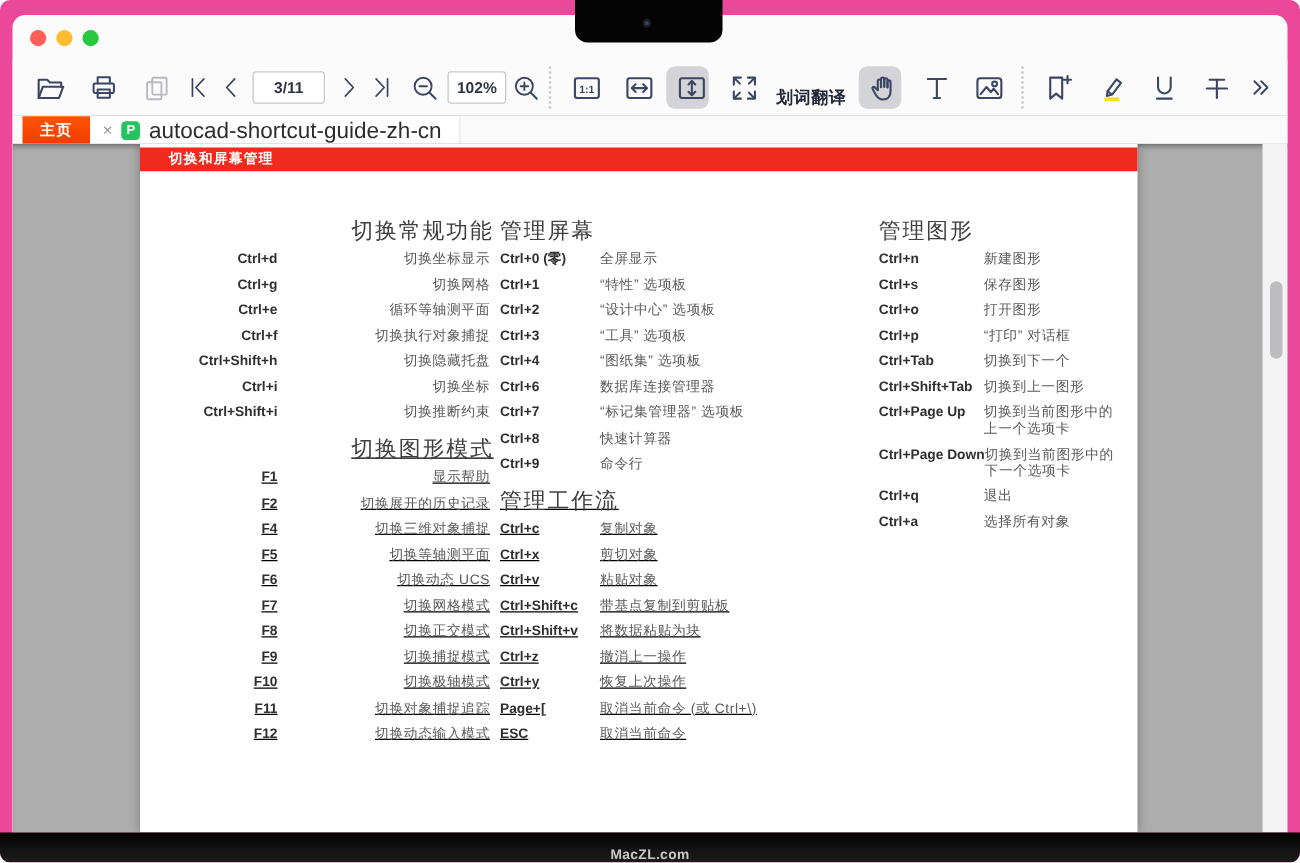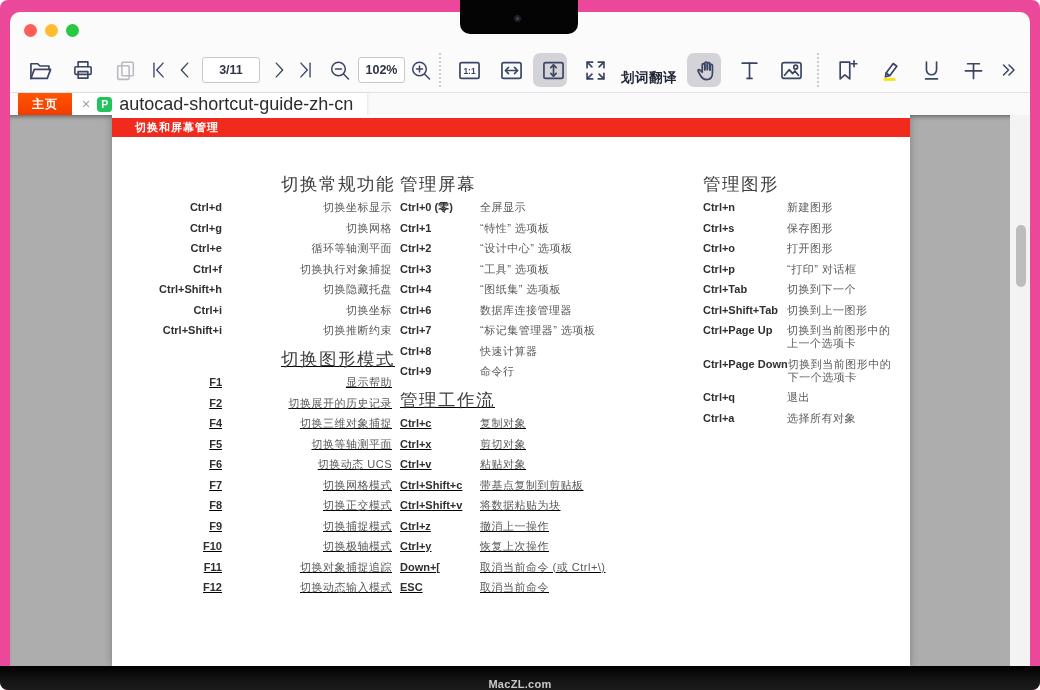--- a/index.html
+++ b/index.html
@@ -393,21 +393,21 @@
               </div>
               <div class="row">
                 <span class="key">Ctrl+z</span>
                 <span class="desc">撤消上一操作</span>
               </div>
               <div class="row">
                 <span class="key">Ctrl+y</span>
                 <span class="desc">恢复上次操作</span>
               </div>
               <div class="row">
-                <span class="key">Down+[</span>
+                <span class="key">Page+[</span>
                 <span class="desc">取消当前命令 (或 Ctrl+\)</span>
               </div>
               <div class="row">
                 <span class="key">ESC</span>
                 <span class="desc">取消当前命令</span>
               </div>
             </div>
           </div>
         <div class="pdf-col col-c">
             <div class="section">

